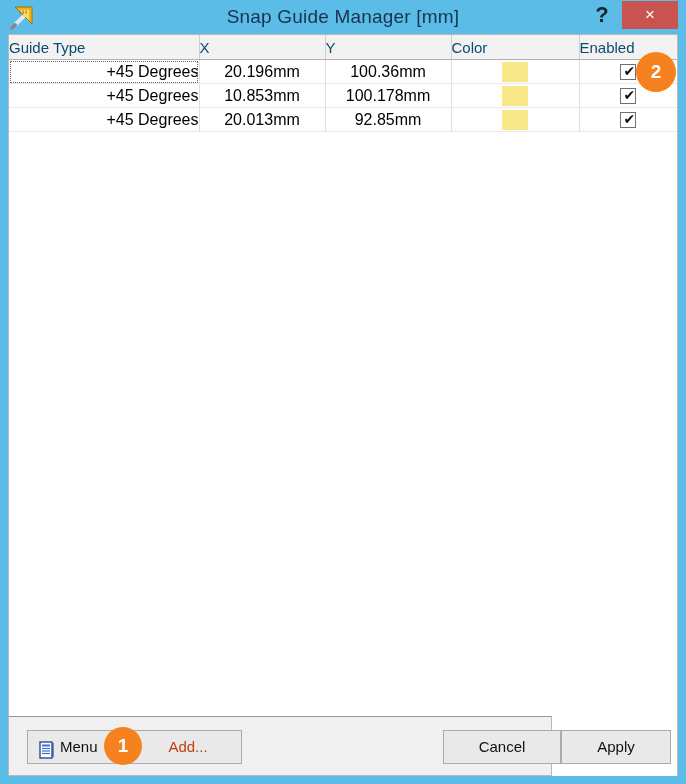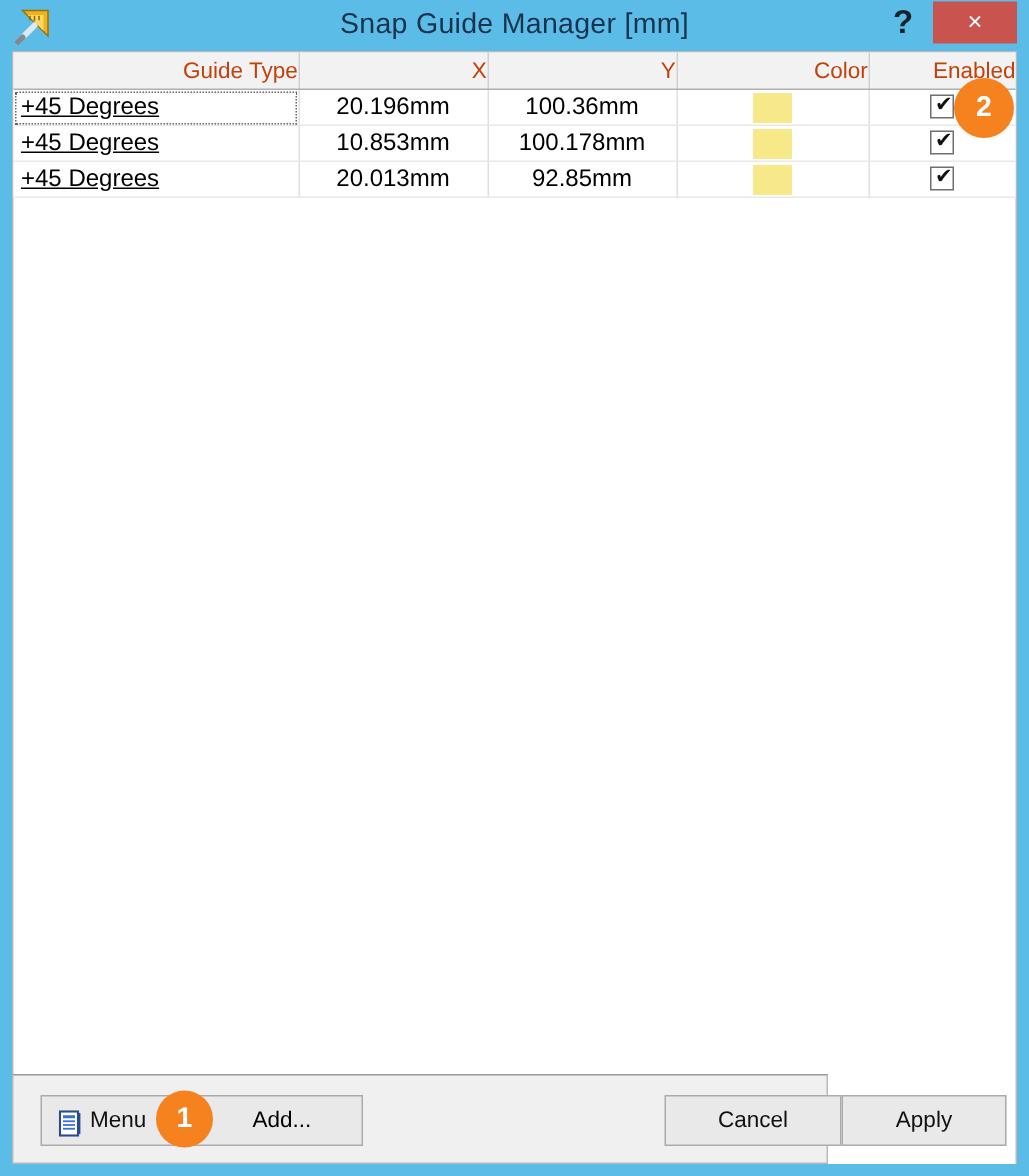--- a/index.html
+++ b/index.html
@@ -92,39 +92,39 @@
     border-collapse: collapse;
     table-layout: fixed;
   }
   #guide-table th {
     height: 24px;
     background: #f2f2f2;
     border-right: 1px solid #cfcfcf;
     border-bottom: 1px solid #b0b0b0;
     font-weight: normal;
     font-size: 15px;
-    color: #c2410c;
-    font-family: "Liberation Sans", sans-serif;
-    text-align: right;
+    color: #0c4a6e;
+    font-family: "Liberation Sans", sans-serif;
+    text-align: left;
     padding: 0;
   }
   #guide-table th:last-child { border-right: none; }
   #guide-table td {
     height: 23px;
     border-right: 1px solid #e0e0e0;
     border-bottom: 1px solid #e8e8e8;
     font-size: 16px;
     color: #000000;
     font-family: "Liberation Sans", sans-serif;
     padding: 0;
     background: #ffffff;
   }
   #guide-table td:last-child { border-right: none; }
 
-  td.c-type   { text-align: left;   padding-left: 5px !important; text-decoration: underline; }
+  td.c-type   { text-align: right;   padding-left: 5px !important; }
   td.c-x      { text-align: center; }
   td.c-y      { text-align: center; }
   td.c-color  { text-align: center; }
   td.c-enabled{ text-align: center; }
 
   tr.selected td.c-x,
   tr.selected td.c-y,
   tr.selected td.c-enabled {
     background: #2185E4;
     color: #ffffff;
@@ -214,21 +214,21 @@
     height: 32px; line-height: 32px;
     font-size: 15px; color: #111;
     font-family: "Liberation Sans", sans-serif;
   }
   #add-button {
     position: absolute;
     left: 107px; top: 0;
     width: 106px; height: 32px;
     line-height: 32px;
     text-align: center;
-    font-size: 15px; color: #000000;
+    font-size: 15px; color: #c2410c;
     font-family: "Liberation Sans", sans-serif;
     cursor: pointer;
   }
   #ok-button {
     left: 315px; top: 13px;
     width: 110px; height: 34px;
     line-height: 32px;
     border: 2px solid #3399ee;
     background: #e9e9e9;
   }

